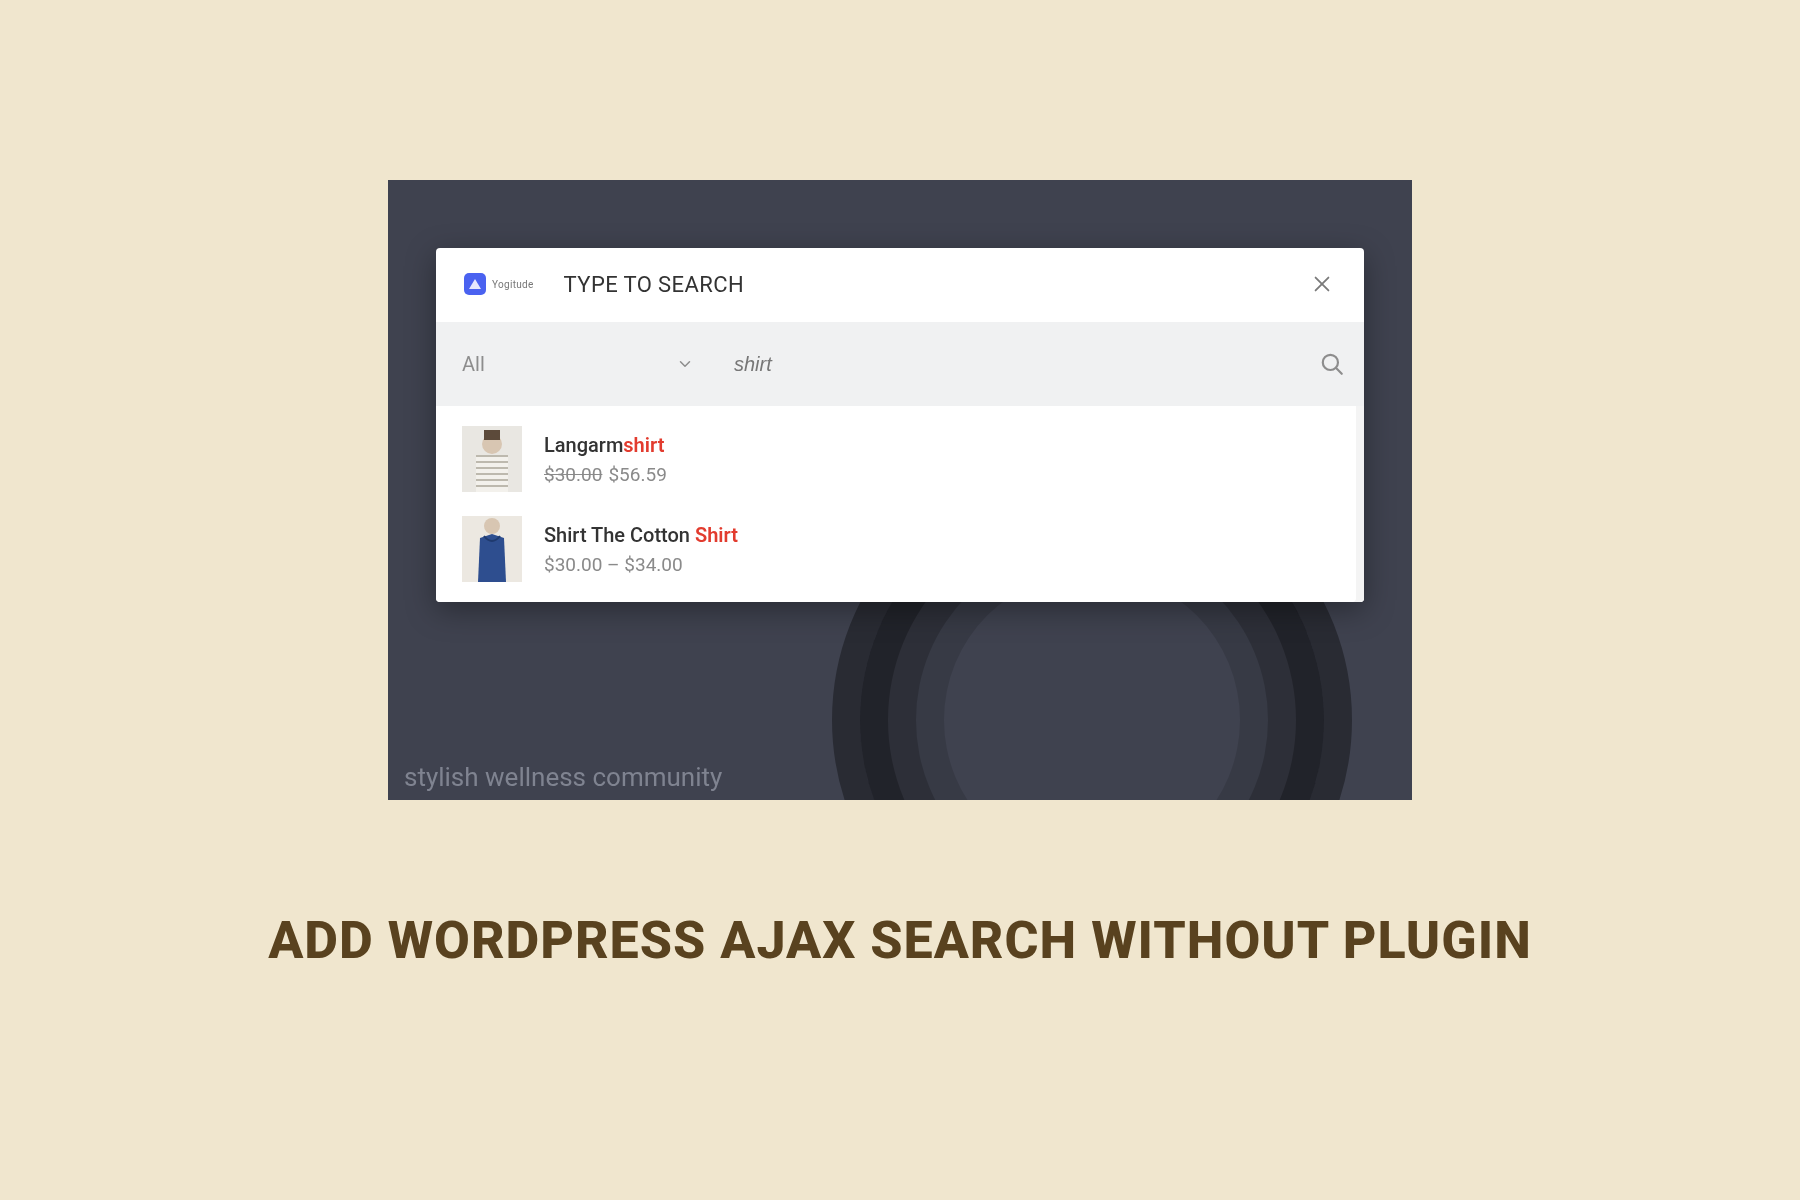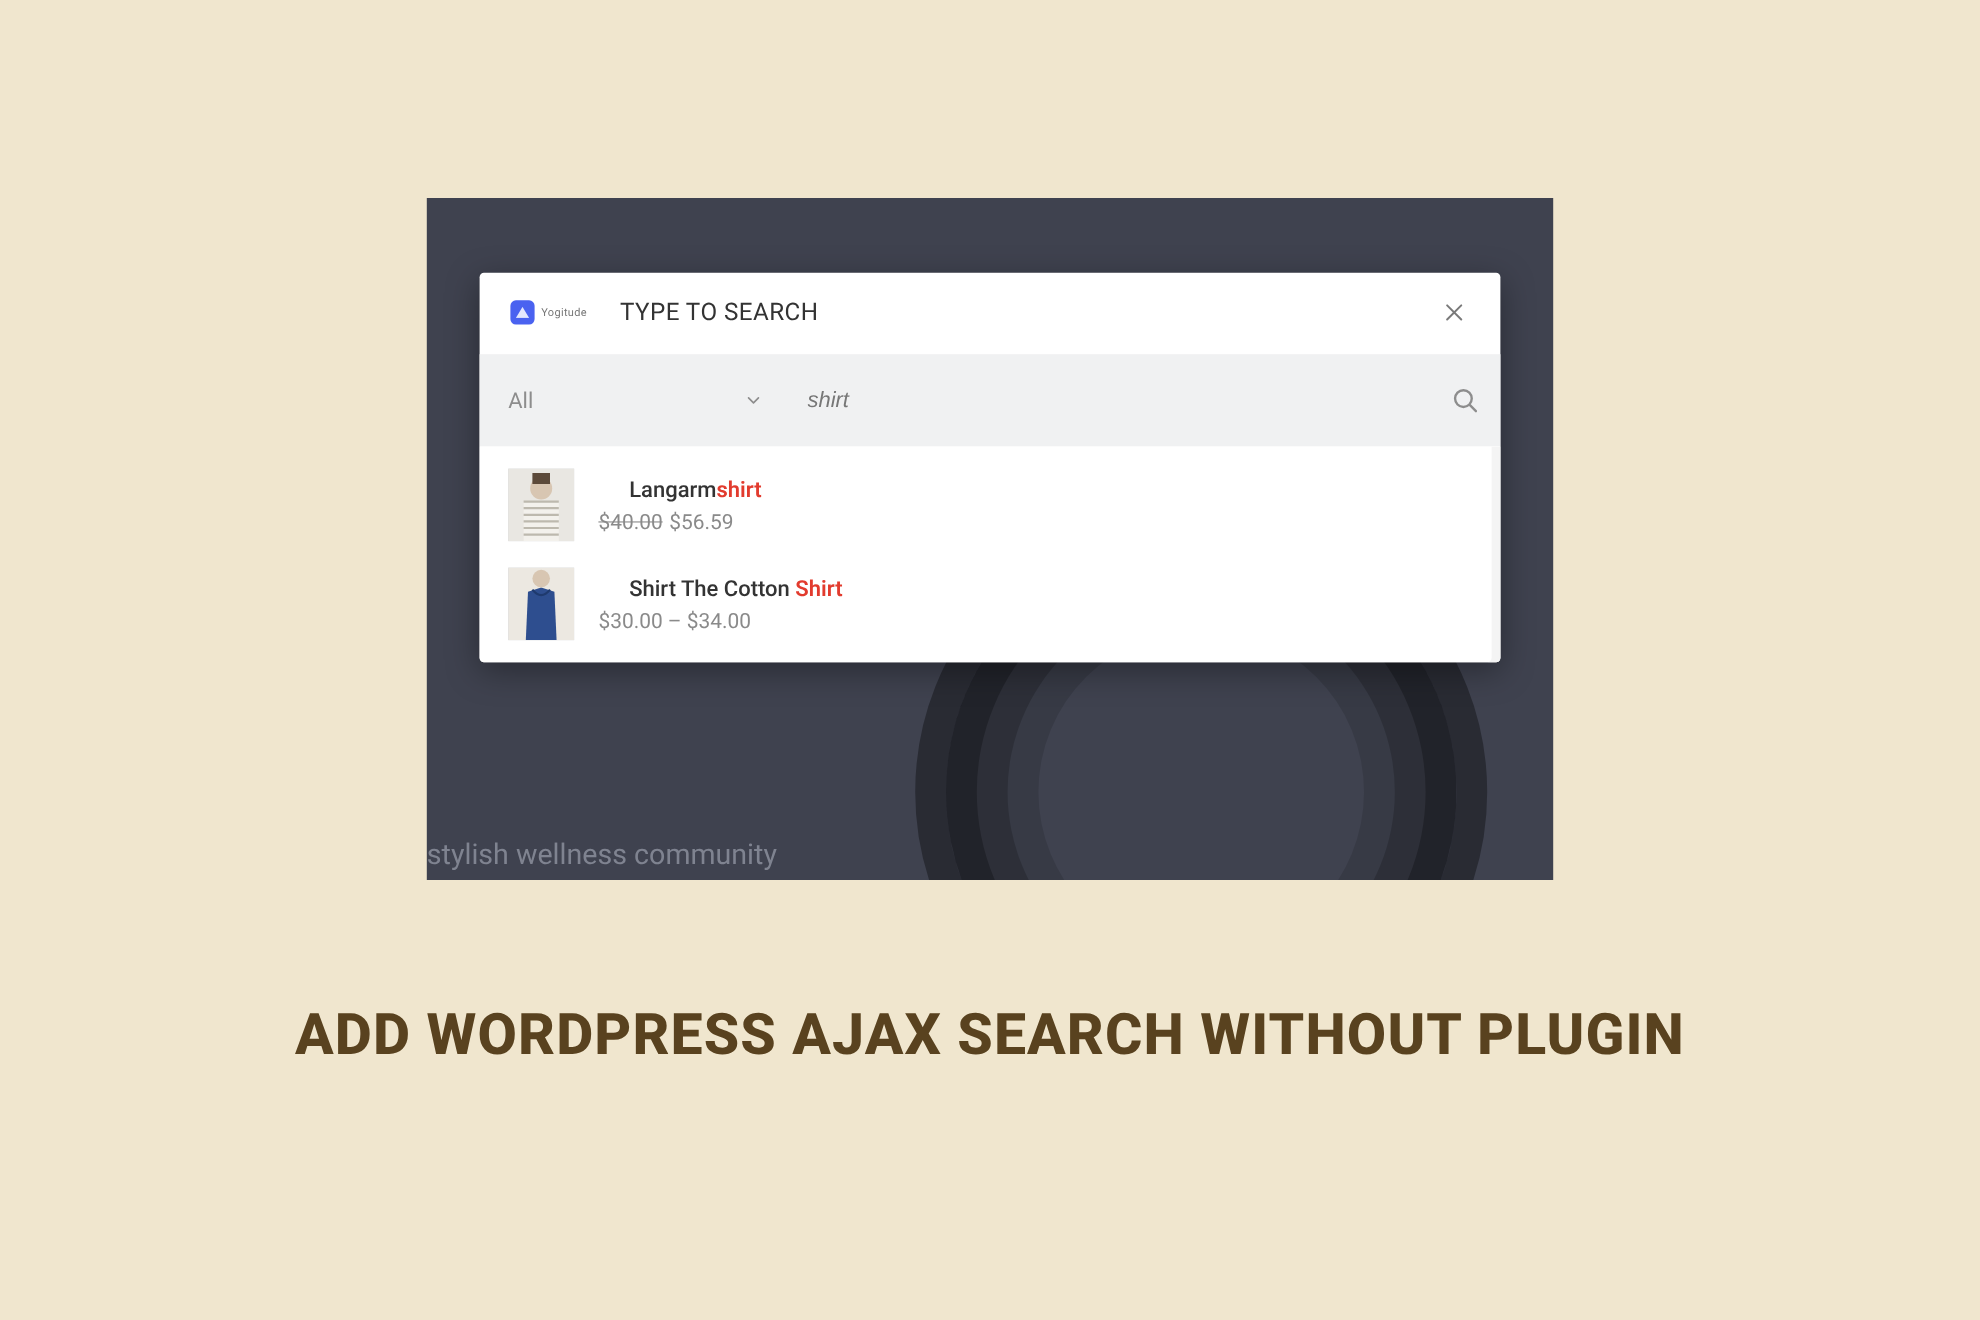--- a/index.html
+++ b/index.html
@@ -33,20 +33,21 @@
     inset 0 0 0 28px rgba(0,0,0,0.25),
     inset 0 0 0 56px rgba(0,0,0,0.18),
     inset 0 0 0 84px rgba(0,0,0,0.12);
 }
 .bg-tagline {
   position: absolute;
   left: 0;
   bottom: 8px;
   color: #7f8390;
   font-size: 26px;
+  padding-left: 16px;
 }
 .modal {
   position: absolute;
   top: 68px;
   left: 48px;
   right: 48px;
   background: #ffffff;
   border-radius: 4px;
   box-shadow: 0 8px 30px rgba(0,0,0,0.35);
 }
@@ -156,21 +157,21 @@
   width: 60px;
   height: 66px;
   background: #d7d7d7;
   display: flex;
   align-items: flex-end;
   justify-content: center;
   overflow: hidden;
 }
 .thumb svg { width: 100%; height: 100%; }
 .result-text { display: flex; flex-direction: column; gap: 6px; }
-.title-line { font-size: 20px; color: #333; font-weight: 500; margin-left: 28px; }
+.title-line { font-size: 20px; color: #333; font-weight: 500; }
 .title-line .hl { color: #e23b2e; font-weight: 600; }
 .price-line { font-size: 19px; color: #8a8a8a; }
 .price-line .strike { text-decoration: line-through; margin-right: 6px; }
 .headline {
   margin-top: 110px;
   font-size: 52px;
   font-weight: 800;
   letter-spacing: 1px;
   color: #59421f;
   text-align: left;
@@ -223,21 +224,21 @@
             <path d="M14 30 h32 M14 36 h32 M14 42 h32 M14 48 h32 M14 54 h32 M14 60 h32" stroke="#bdb9ae" stroke-width="2"></path>
             <circle cx="30" cy="18" r="10" fill="#d8c6b2"></circle>
             <rect x="22" y="4" width="16" height="10" fill="#5c4a3a"></rect>
           </svg>
         </div>
         <div class="result-text">
           <div class="title-line">
             <span>Langarm</span><span class="hl">shirt</span><span></span>
           </div>
           <div class="price-line">
-            <span class="strike">$40.00</span><span>$56.59</span>
+            <span class="strike">$30.00</span><span>$56.59</span>
           </div>
         </div>
       </div>
 
       <div class="result-row">
         <div class="thumb">
           <svg viewBox="0 0 60 66">
             <rect width="60" height="66" fill="#ece8e1"></rect>
             <path d="M18 22 L30 18 L42 22 L44 66 L16 66 Z" fill="#2e4e8f"></path>
             <path d="M22 20 Q30 30 38 20" stroke="#1f3a6e" stroke-width="2" fill="none"></path>

